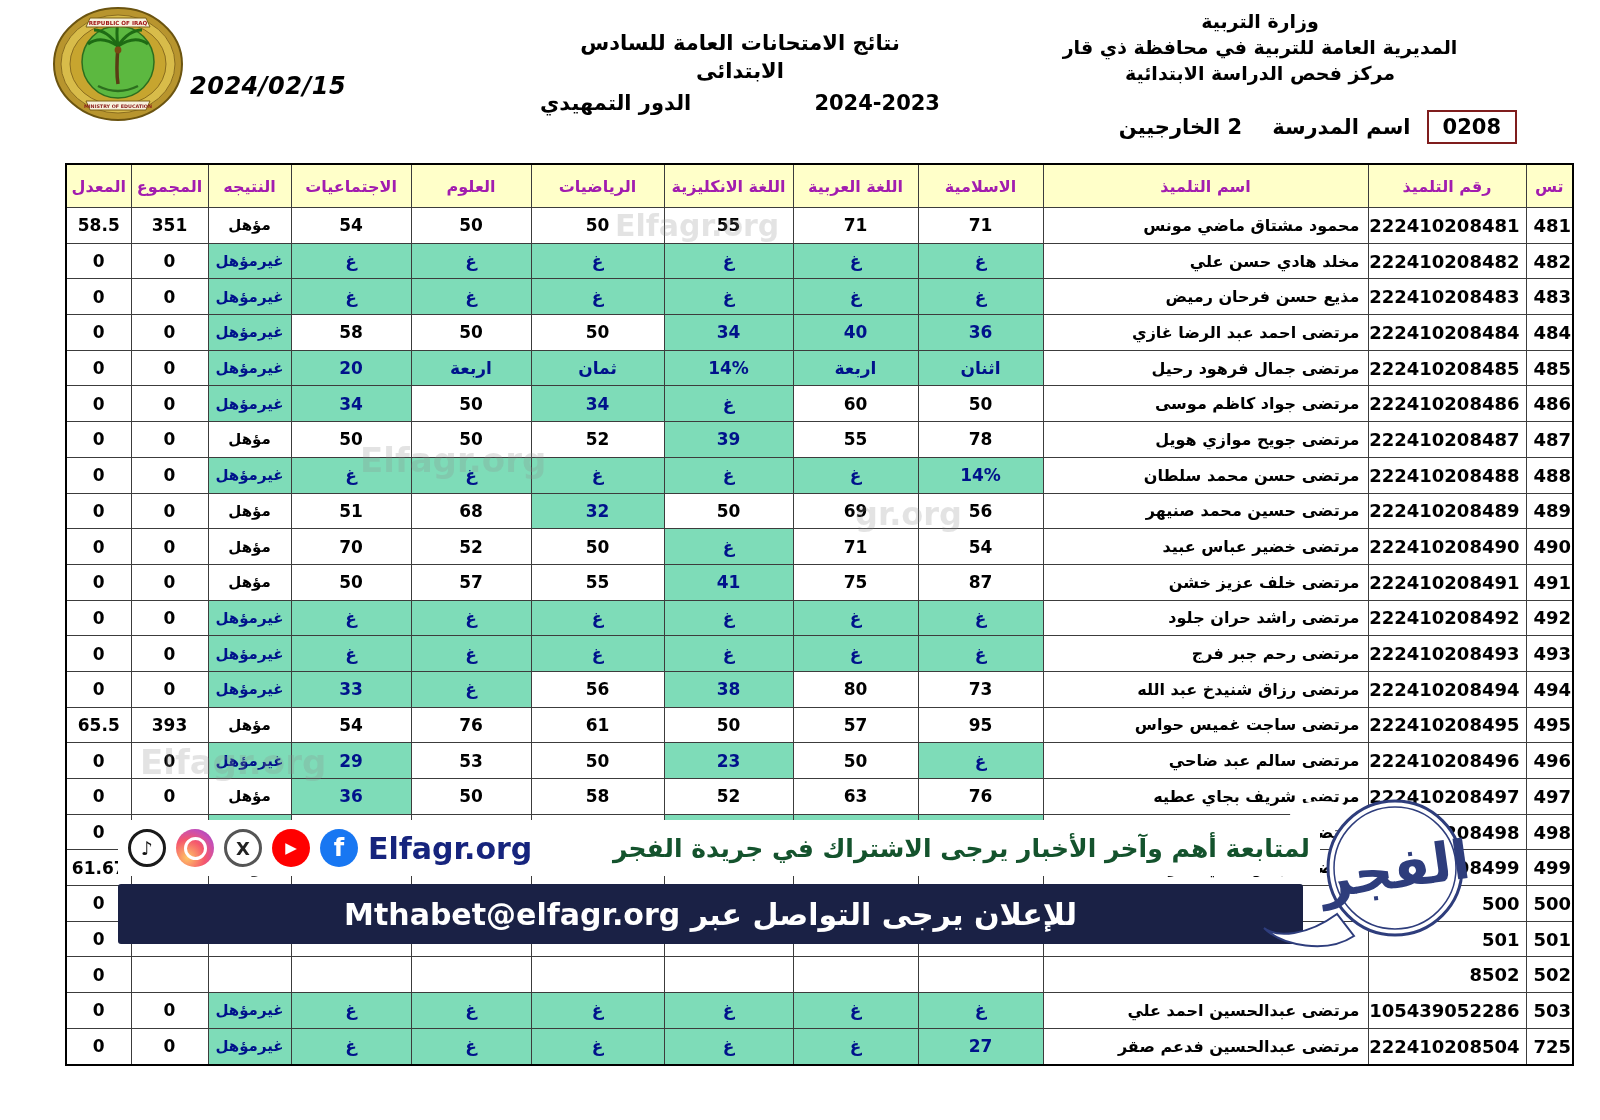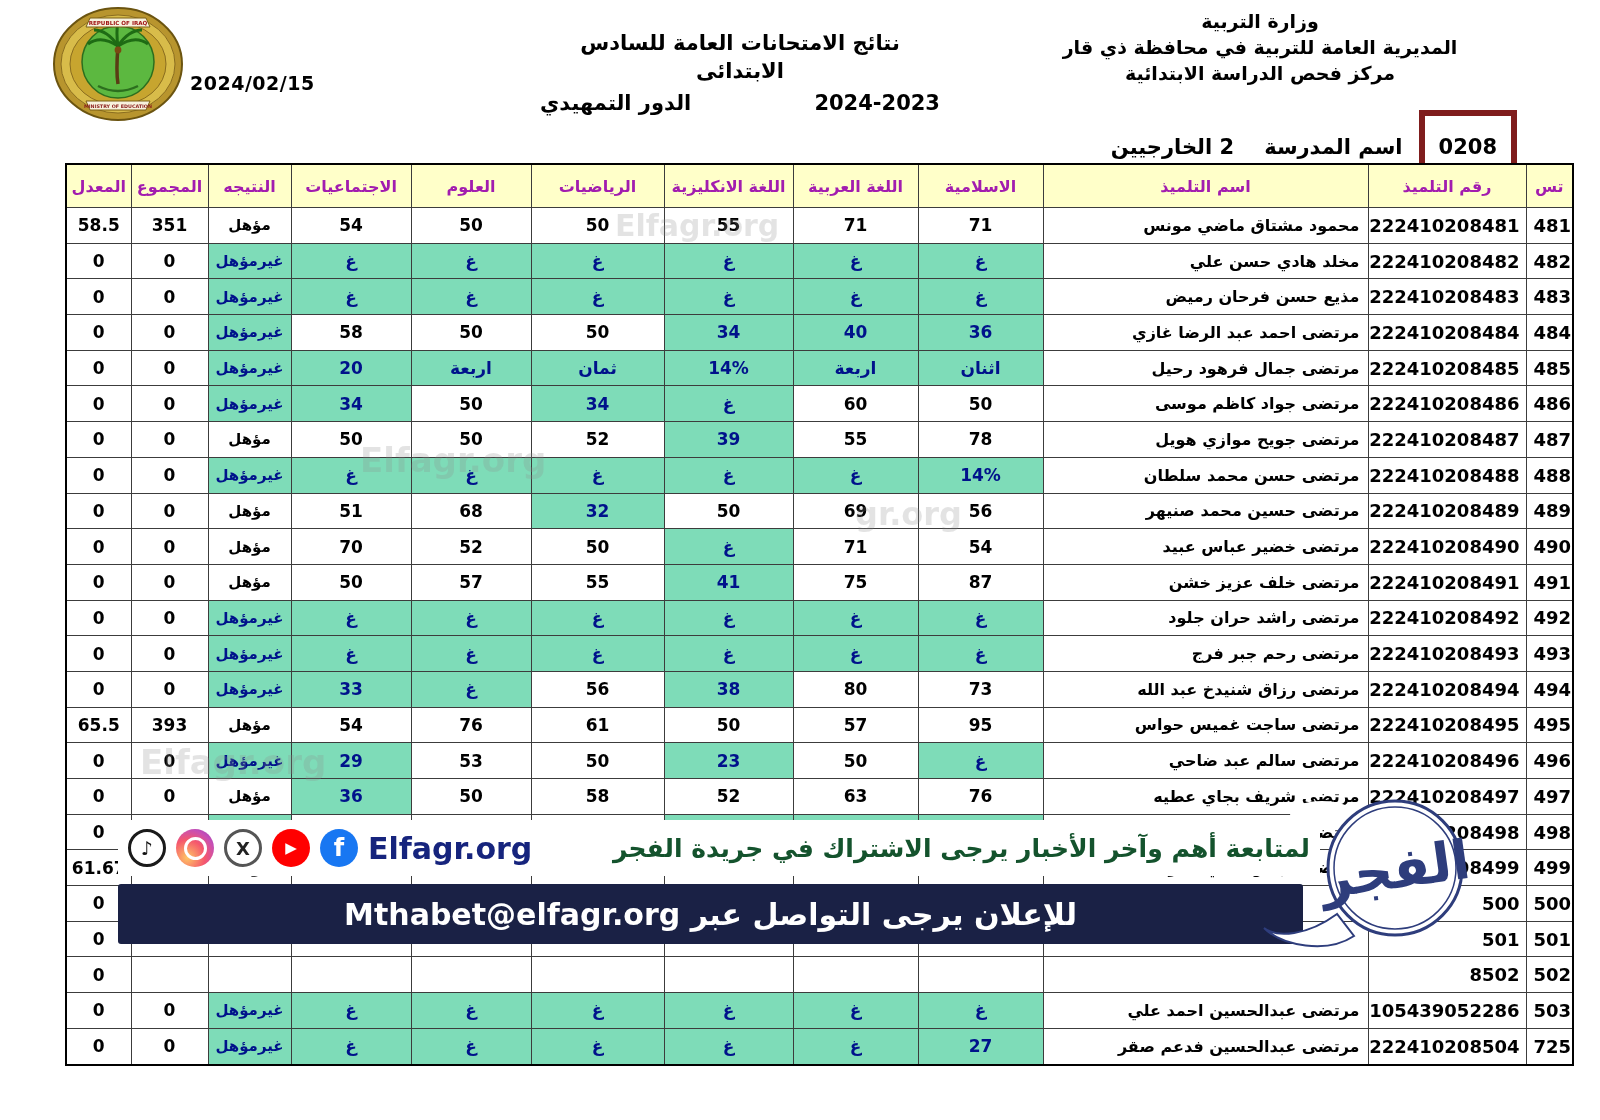--- a/index.html
+++ b/index.html
@@ -1,28 +1,28 @@
 <!DOCTYPE html>
 <html lang="ar"><head>
 <meta charset="utf-8">
 <style>
   html,body{margin:0;padding:0;background:#e8e8e8;}
   .page{position:relative;width:1600px;height:1120px;background:#ffffff;overflow:hidden;
         font-family:"DejaVu Sans","Liberation Sans",sans-serif;font-weight:bold;color:#000;}
 
   
   .emblem{position:absolute;left:52px;top:6px;width:132px;height:116px;}
-  .print-date{position:absolute;left:190px;top:72px;font-size:19px;letter-spacing:.5px;}
+  .print-date{position:absolute;left:190px;top:72px;font-size:24px;letter-spacing:.5px;font-style:italic;}
   .center-title{position:absolute;left:540px;top:14px;width:400px;text-align:center;direction:rtl;margin-top:15px;}
   .center-title .t1{font-size:21px;line-height:28px;}
   .center-title .t2{display:flex;justify-content:space-between;direction:rtl;margin-top:6px;font-size:21px;}
   .right-block{position:absolute;left:1000px;top:8px;width:520px;text-align:center;direction:rtl;
                font-size:19px;line-height:26px;}
   .school-line{position:absolute;right:83px;top:110px;display:flex;direction:rtl;align-items:center;gap:16px;}
-  .school-code{border:6px solid #7f1d1d;padding:19px 14px;font-size:21px;}
+  .school-code{border:2px solid #7f1d1d;padding:3px 14px;font-size:21px;}
   .school-label{font-size:21px;}
   .school-value{font-size:21px;margin-right:14px;}
 
   
   .wm{position:absolute;z-index:3;color:#8e8e8e;opacity:.24;font-weight:bold;pointer-events:none;white-space:nowrap;}
 
   
   .tbl-wrap{position:absolute;left:65px;top:163px;z-index:2;}
   table{border-collapse:collapse;table-layout:fixed;width:1507px;direction:rtl;border:2px solid #000;}
   th,td{border:1px solid #3c3c3c;overflow:hidden;white-space:nowrap;}

